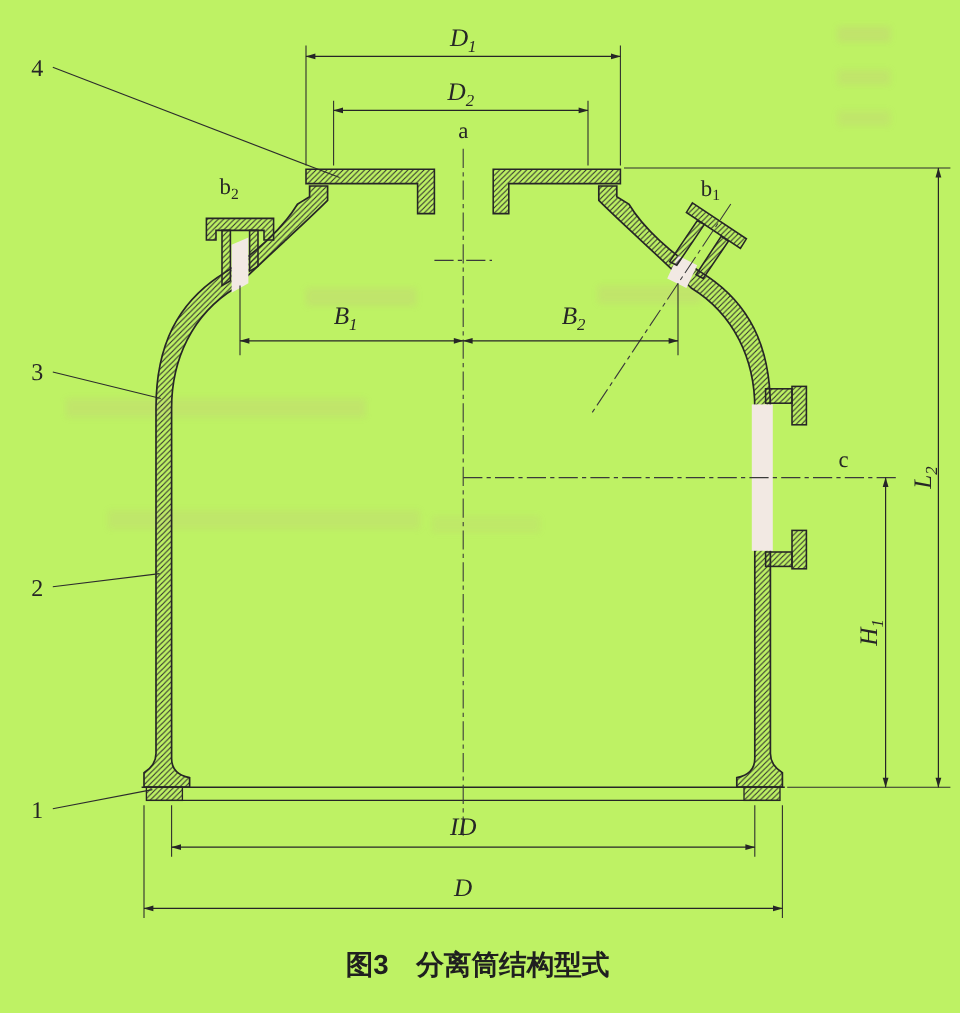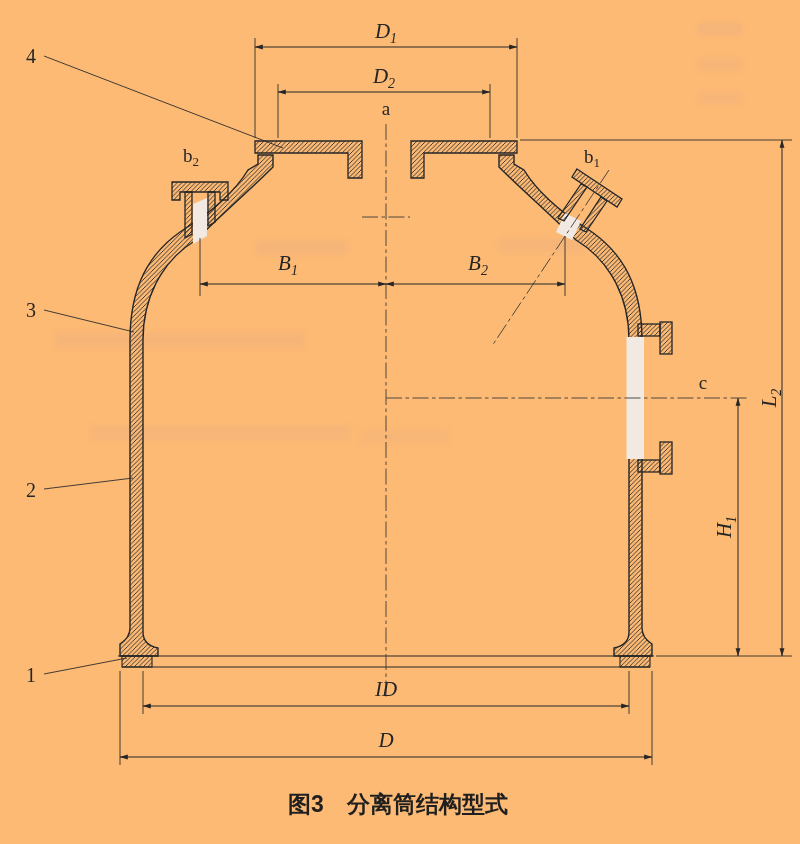--- a/index.html
+++ b/index.html
@@ -1,16 +1,16 @@
 <!DOCTYPE html>
 <html lang="zh"><head>
 <meta charset="utf-8">
 <style>
   html,body{margin:0;padding:0;background:#e8e0da;}
-  .page{position:relative;width:800px;height:844px;background:#fdba74;overflow:hidden;
+  .page{position:relative;width:800px;height:844px;background:#bef264;overflow:hidden;
         font-family:"Liberation Serif", serif;}
   svg{position:absolute;inset:0;}
   .dim    {font:italic 21px "Liberation Serif", serif; fill:#262626;}
   .dimsub {font:italic 14px "Liberation Serif", serif; fill:#262626;}
   .dimlc  {font:19px "Liberation Serif", serif; fill:#262626;}
   .dimlcsub{font:13px "Liberation Serif", serif; fill:#262626;}
   .part   {font:20px "Liberation Serif", serif; fill:#262626;}
   .caption{font:bold 23px "Liberation Sans", sans-serif; fill:#1f1f1f;}
 </style>
 </head>

